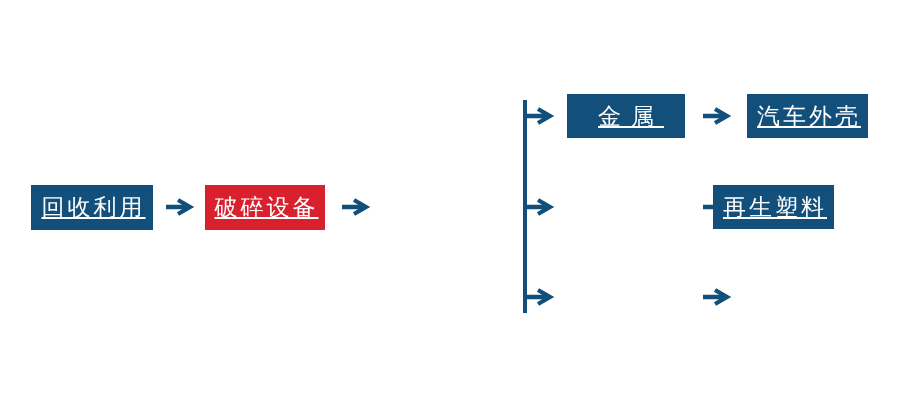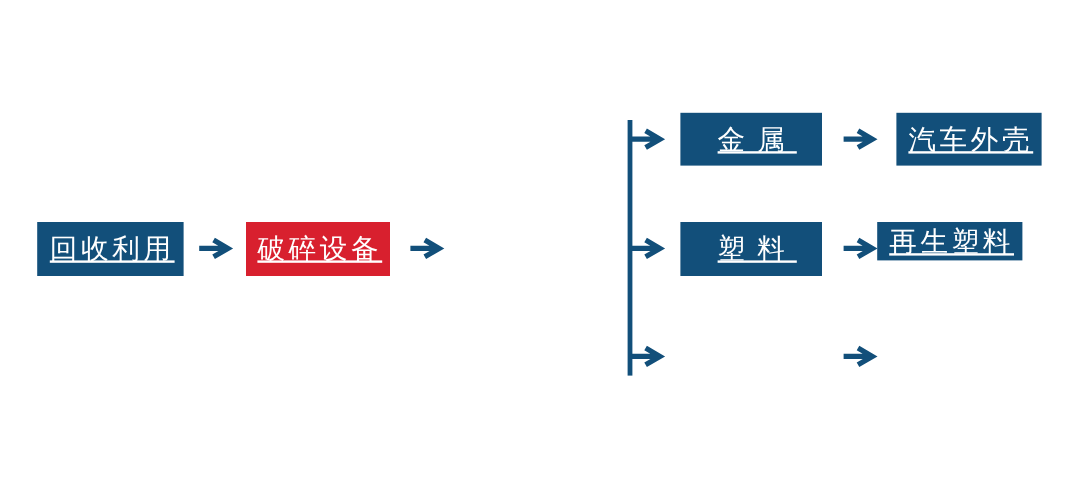--- a/index.html
+++ b/index.html
@@ -82,27 +82,24 @@
   <svg class="arrow" style="left:701px; top:106px;" viewBox="0 0 30 20">
     <path d="M2 10 H24 M14 3 L26 10 L14 17"></path>
   </svg>
   <div class="node blue" style="left:747px; top:94px; width:121px; height:44px;">
     <span>汽车外壳</span>
   </div>
 
   <svg class="arrow" style="left:524px; top:197px;" viewBox="0 0 30 20">
     <path d="M2 10 H24 M14 3 L26 10 L14 17"></path>
   </svg>
-  <div class="node blue spread" style="left:567px; top:185px; width:118px; height:45px;">
-    <span>塑料</span>
-  </div>
   <svg class="arrow" style="left:701px; top:197px;" viewBox="0 0 30 20">
     <path d="M2 10 H24 M14 3 L26 10 L14 17"></path>
   </svg>
-  <div class="node blue" style="left:731px; top:185px; width:121px; height:32px;">
+  <div class="node blue" style="left:713px; top:185px; width:121px; height:44px;">
     <span>再生塑料</span>
   </div>
 
   <svg class="arrow" style="left:524px; top:287px;" viewBox="0 0 30 20">
     <path d="M2 10 H24 M14 3 L26 10 L14 17"></path>
   </svg>
   <svg class="arrow" style="left:701px; top:287px;" viewBox="0 0 30 20">
     <path d="M2 10 H24 M14 3 L26 10 L14 17"></path>
   </svg>
 

